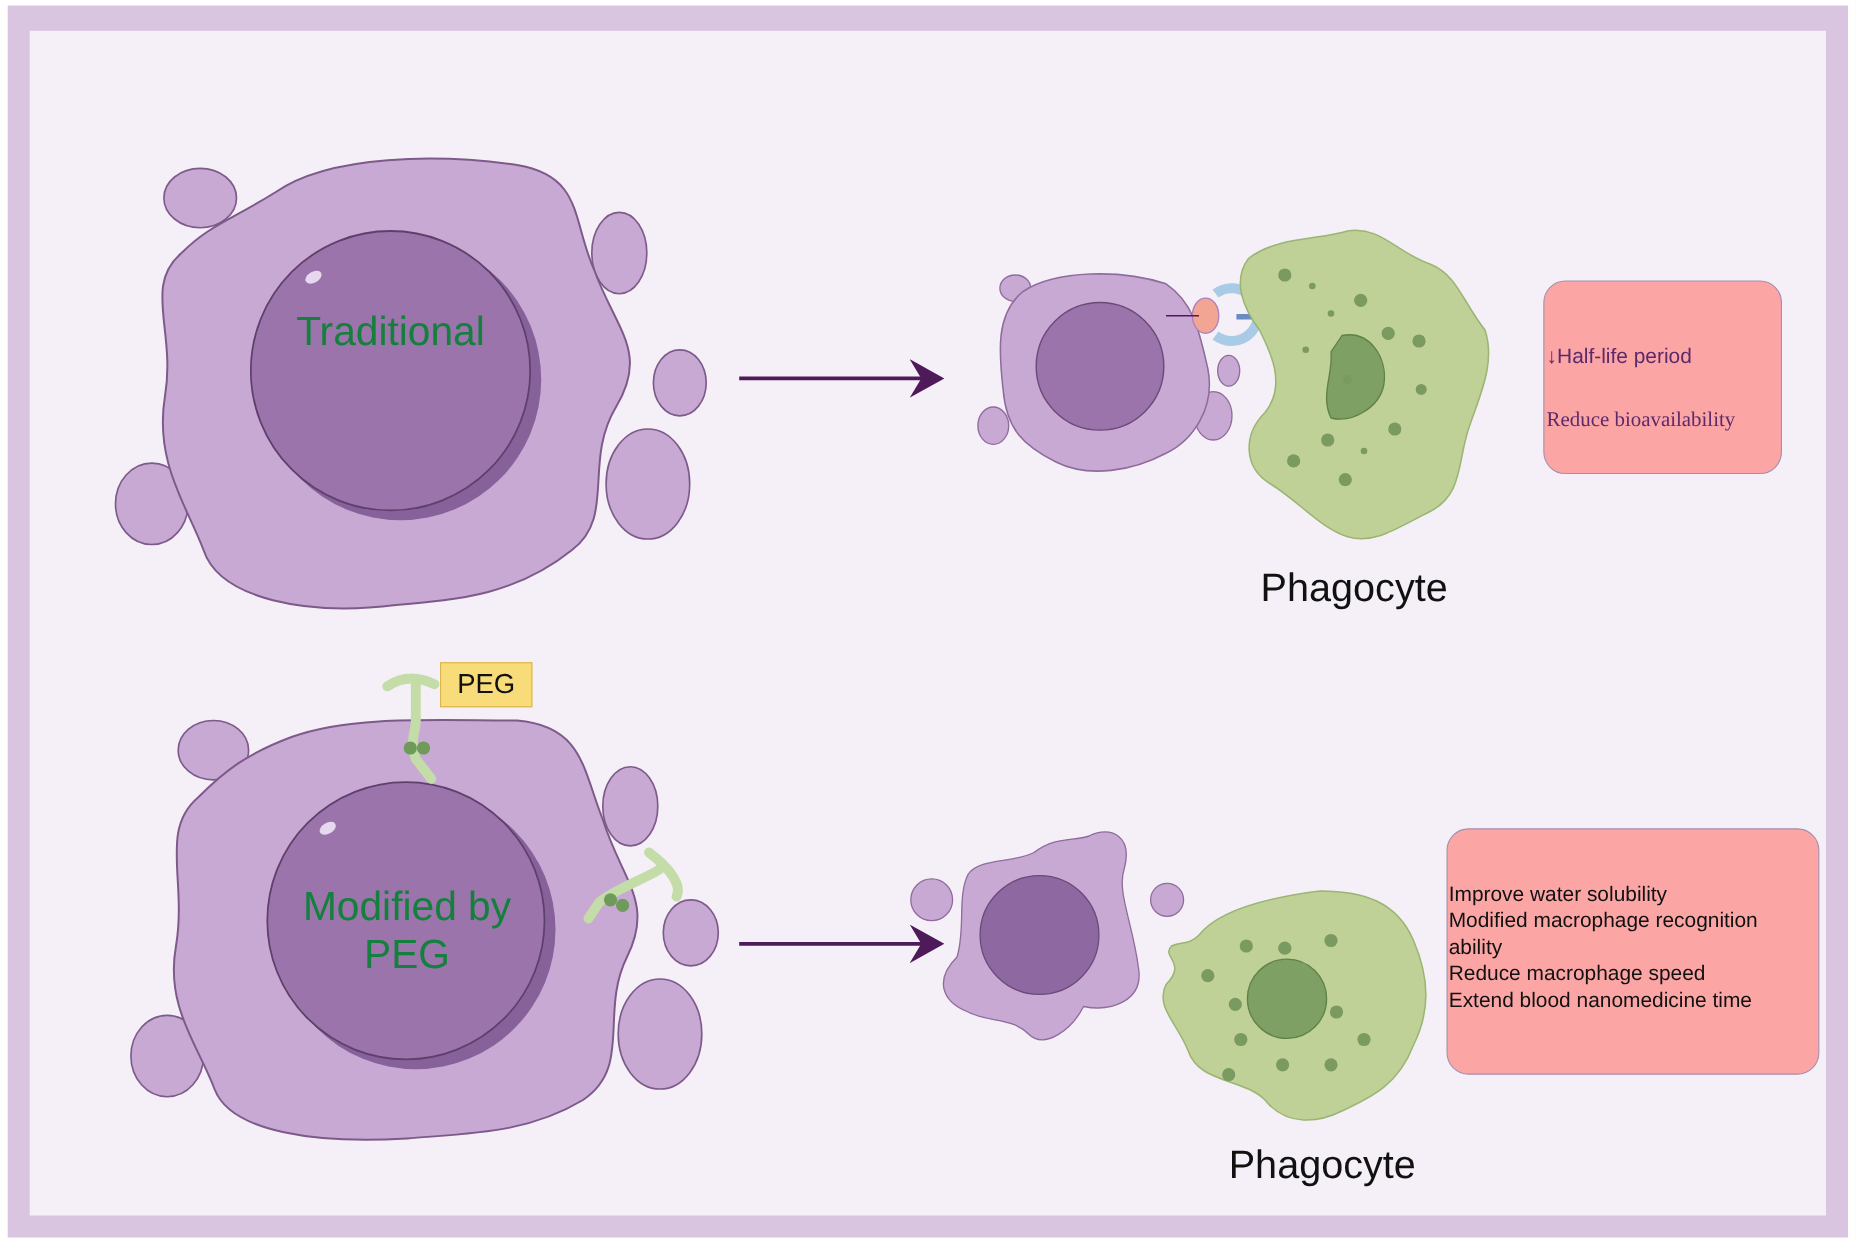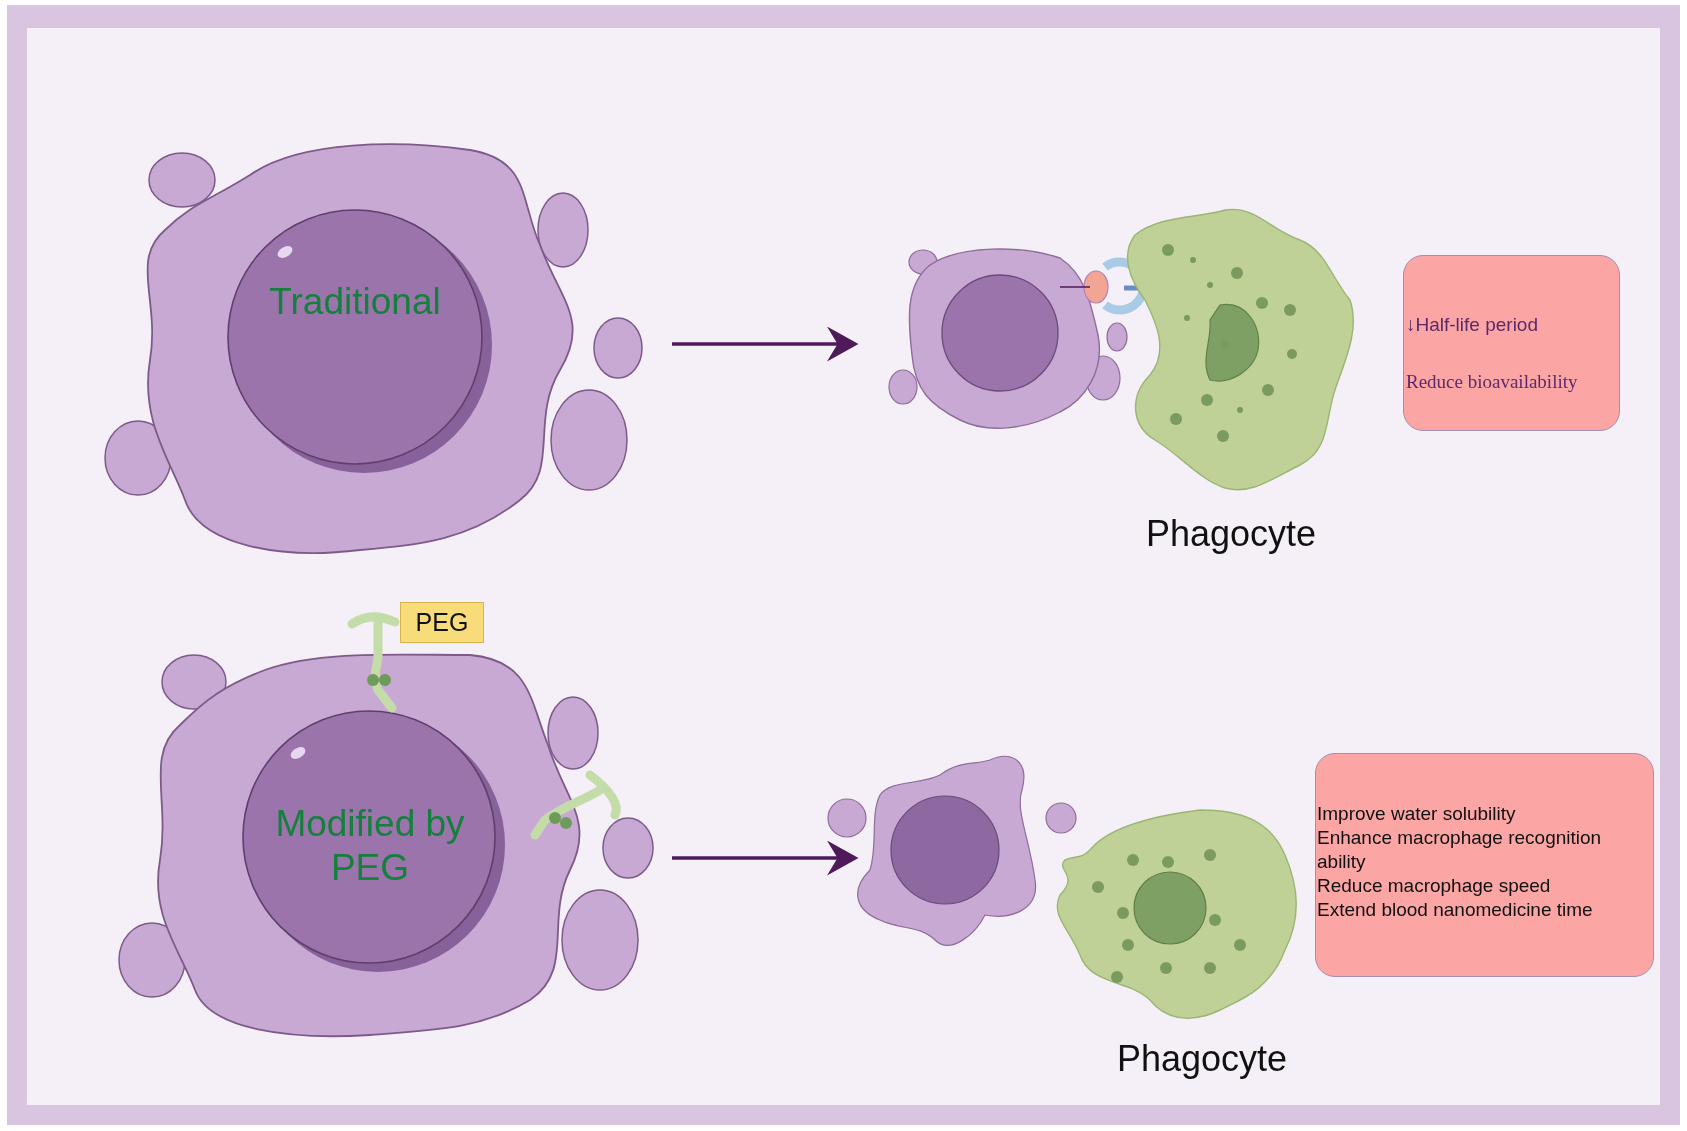--- a/index.html
+++ b/index.html
@@ -152,18 +152,18 @@
 <div class="infobox top-box" style="left:1403px; top:255px; width:217px; height:176px;">
   <div class="line" style="position:absolute; left:2px; top:58px;">
     <span>↓</span><span>Half-life period</span>
   </div>
   <div class="line" style="position:absolute; left:2px; top:115px;font-family:Liberation Serif, serif;">Reduce bioavailability</div>
 </div>
 
 <div class="infobox bottom-box" style="left:1315px; top:737px; width:339px; height:224px;margin-top:16px;">
   <div style="position:absolute; left:1px; top:48px;">
     <div class="line">Improve water solubility</div>
-    <div class="line">Enhance macrophage recognition</div>
+    <div class="line">Modified macrophage recognition</div>
     <div class="line">ability</div>
     <div class="line">Reduce macrophage speed</div>
     <div class="line">Extend blood nanomedicine time</div>
   </div>
 </div>
 
 </body></html>

